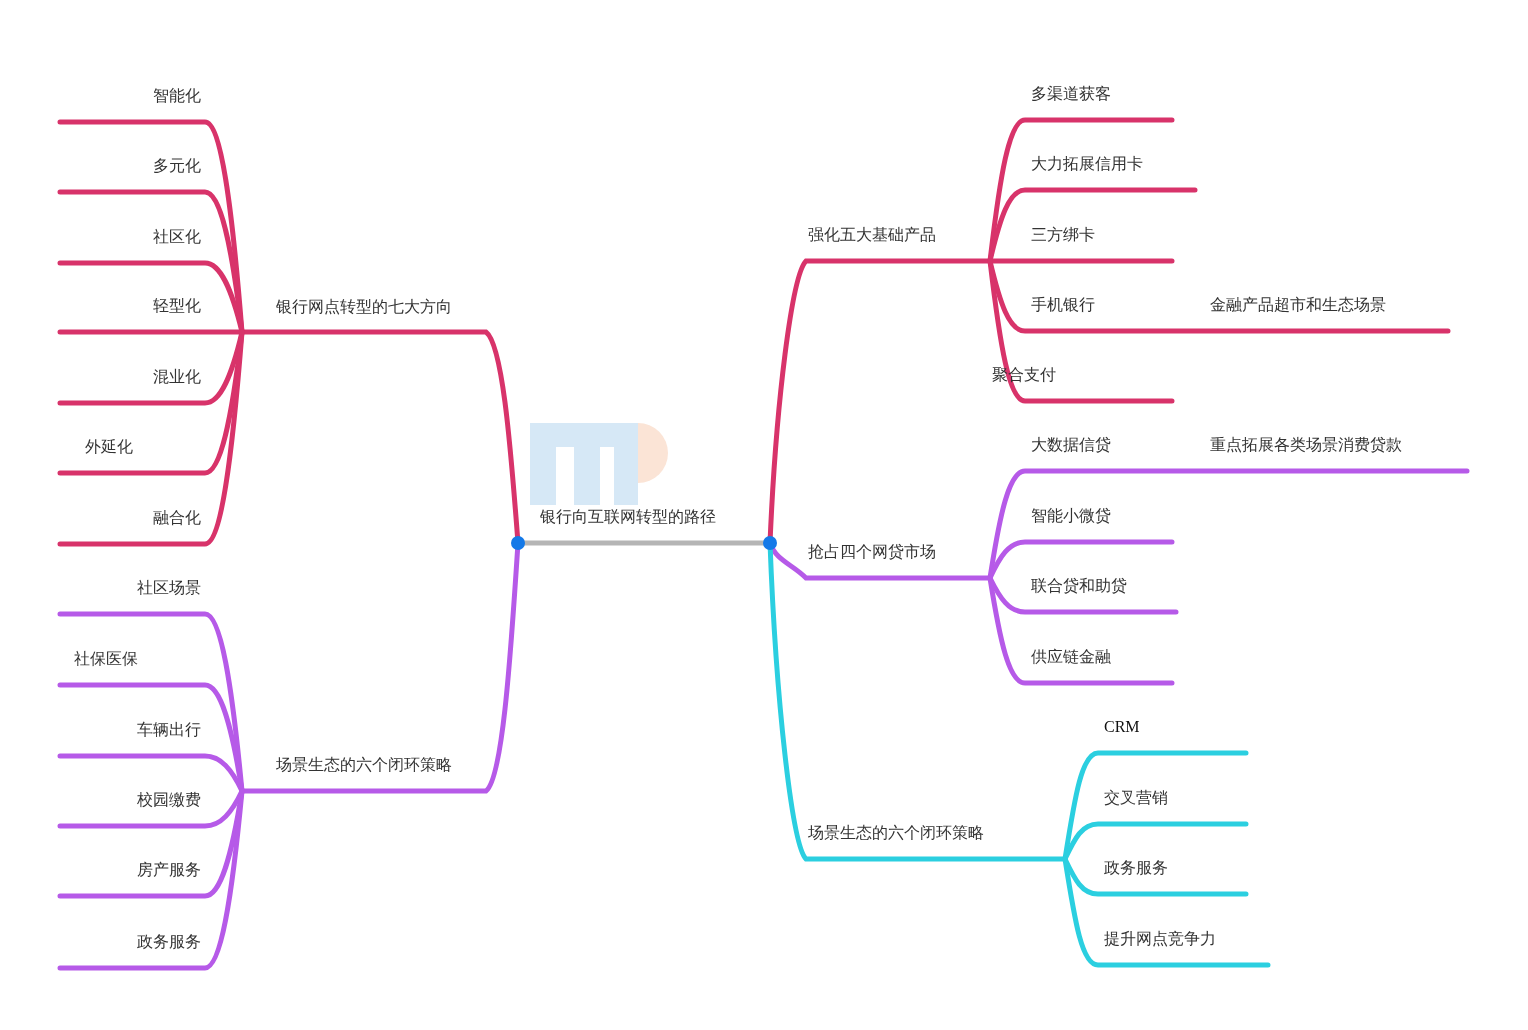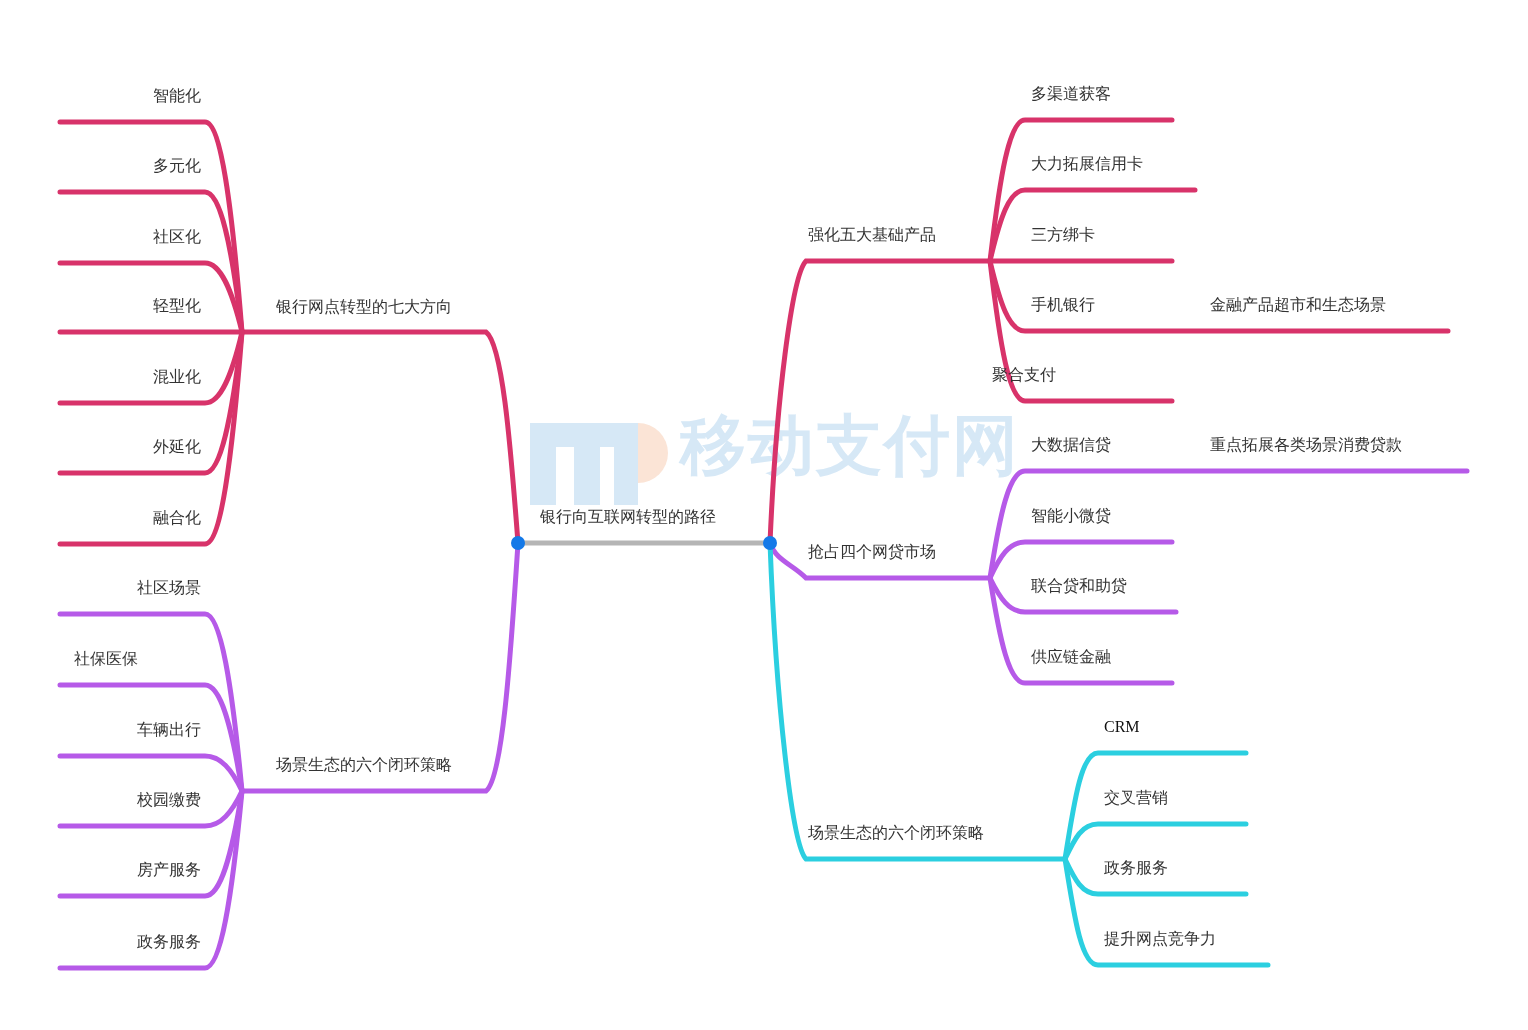--- a/index.html
+++ b/index.html
@@ -22,21 +22,20 @@
 
 <div id="canvas">
   <div class="watermark">
     <svg class="wm-logo" viewBox="0 0 150 95">
       <rect x="4" y="10" width="26" height="82" fill="#d6e8f6"></rect>
       <rect x="4" y="10" width="86" height="24" fill="#d6e8f6"></rect>
       <rect x="48" y="10" width="26" height="82" fill="#d6e8f6"></rect>
       <path d="M88 10 H112 A30 30 0 0 1 112 70 H88 Z" fill="#fbe4d6"></path>
       <rect x="88" y="10" width="24" height="82" fill="#d6e8f6"></rect>
     </svg>
-    <div class="wm-cn">移动支付网</div>
   </div>
 
   <svg id="edges" width="1528" height="1030">
       <path d="M518 543 H770" fill="none" stroke="#b5b5b5" stroke-width="5" stroke-linecap="round"></path>
       <path d="M518 543 C510 437.5, 502 344, 486 332 H242" fill="none" stroke="#d8336a" stroke-width="5" stroke-linecap="round"></path>
       <path d="M242 332 C232 206, 221 122, 205 122 H60" fill="none" stroke="#d8336a" stroke-width="5" stroke-linecap="round"></path>
       <path d="M242 332 C232 248, 221 192, 205 192 H60" fill="none" stroke="#d8336a" stroke-width="5" stroke-linecap="round"></path>
       <path d="M242 332 C232 290.6, 221 263, 205 263 H60" fill="none" stroke="#d8336a" stroke-width="5" stroke-linecap="round"></path>
       <path d="M242 332 C232 332, 221 332, 205 332 H60" fill="none" stroke="#d8336a" stroke-width="5" stroke-linecap="round"></path>
       <path d="M242 332 C232 374.6, 221 403, 205 403 H60" fill="none" stroke="#d8336a" stroke-width="5" stroke-linecap="round"></path>
@@ -71,21 +70,21 @@
   <div class="node-dot" id="dot-left" style="left: 511px; top: 536px;"></div>
   <div class="node-dot" id="dot-right" style="left: 763px; top: 536px;"></div>
 
   <div id="labels">
       <div class="label" style="top: 296px; left: 276px;">银行网点转型的七大方向</div>
       <div class="label" style="top: 85px; right: 1327px;">智能化</div>
       <div class="label" style="top: 155px; right: 1327px;">多元化</div>
       <div class="label" style="top: 226px; right: 1327px;">社区化</div>
       <div class="label" style="top: 295px; right: 1327px;">轻型化</div>
       <div class="label" style="top: 366px; right: 1327px;">混业化</div>
-      <div class="label" style="top: 436px; right: 1327px;">外延化</div>
+      <div class="label" style="top: 436px; right: 1395px;">外延化</div>
       <div class="label" style="top: 507px; right: 1327px;">融合化</div>
       <div class="label" style="top: 754px; left: 276px;">场景生态的六个闭环策略</div>
       <div class="label" style="top: 577px; right: 1327px;">社区场景</div>
       <div class="label" style="top: 648px; right: 1390px;">社保医保</div>
       <div class="label" style="top: 719px; right: 1327px; text-align: right;">车辆出行</div>
       <div class="label" style="top: 789px; right: 1327px;">校园缴费</div>
       <div class="label" style="top: 859px; right: 1327px;">房产服务</div>
       <div class="label" style="top: 931px; right: 1327px;">政务服务</div>
       <div class="label" style="top: 224px; left: 808px;">强化五大基础产品</div>
       <div class="label" style="top: 83px; left: 1031px;">多渠道获客</div>

